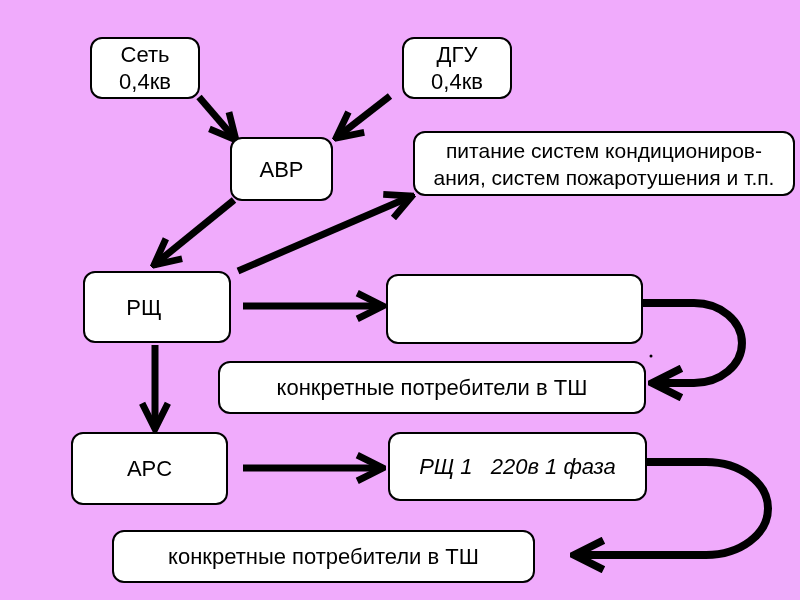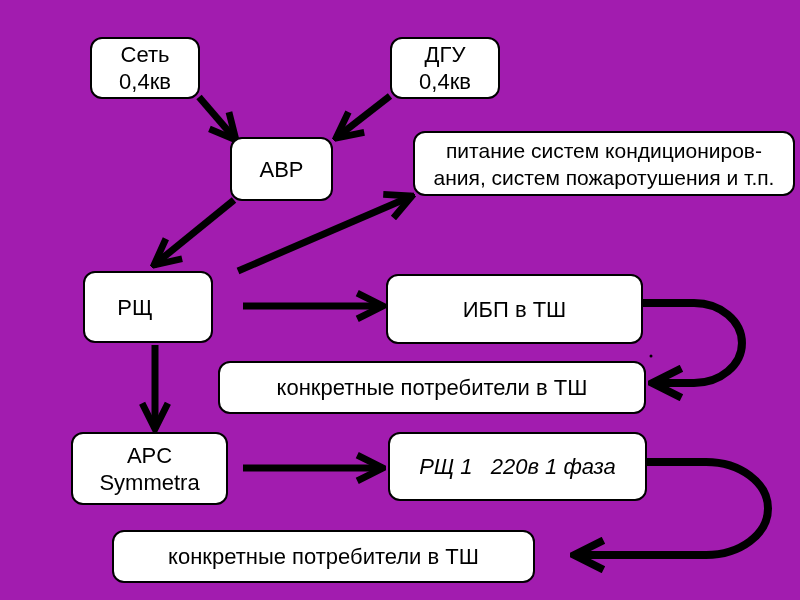--- a/index.html
+++ b/index.html
@@ -4,21 +4,21 @@
 <style>
   html, body {
     margin: 0;
     padding: 0;
     background: #ffffff;
   }
   #canvas {
     position: relative;
     width: 800px;
     height: 600px;
-    background: #a21caf;
+    background: #f0abfc;
     font-family: "Liberation Sans", sans-serif;
     overflow: hidden;
   }
   #arrow-layer {
     position: absolute;
     left: 0;
     top: 0;
     width: 800px;
     height: 600px;
   }
@@ -33,24 +33,24 @@
     justify-content: center;
     align-items: center;
     text-align: center;
     color: #000000;
     font-size: 22px;
     line-height: 27px;
     white-space: nowrap;
   }
   .node span { display: block; }
   #node-net   { left: 90px;  top: 37px;  width: 110px; height: 62px; }
-  #node-dgu   { left: 390px; top: 37px;  width: 110px; height: 62px; }
+  #node-dgu   { left: 402px; top: 37px;  width: 110px; height: 62px; }
   #node-avr   { left: 230px; top: 137px; width: 103px; height: 64px; }
   #node-feed  { left: 413px; top: 131px; width: 382px; height: 65px; font-size: 21px; line-height: 27px; }
-  #node-rsh   { left: 83px;  top: 271px; width: 130px; height: 72px; padding-right: 26px; }
+  #node-rsh   { left: 83px;  top: 271px; width: 148px; height: 72px; padding-right: 26px; }
   #node-ups   { left: 386px; top: 274px; width: 257px; height: 70px; }
   #node-cons1 { left: 218px; top: 361px; width: 428px; height: 53px; }
   #node-apc   { left: 71px;  top: 432px; width: 157px; height: 73px; }
   #node-rsh1  { left: 388px; top: 432px; width: 259px; height: 69px; font-style: italic; }
   #node-cons2 { left: 112px; top: 530px; width: 423px; height: 53px; }
 </style>
 </head>
 <body>
 
 <div id="canvas">
@@ -91,30 +91,28 @@
   <div class="node" id="node-feed">
     <span>питание систем кондициониров-</span>
     <span>ания, систем пожаротушения и т.п.</span>
   </div>
 
   <div class="node" id="node-rsh">
     <span>РЩ</span>
   </div>
 
   <div class="node" id="node-ups">
-    <span>ИБП в ТШ</span>
   </div>
 
   <div class="node" id="node-cons1">
     <span>конкретные потребители в ТШ</span>
   </div>
 
   <div class="node" id="node-apc">
     <span>APC</span>
-    <span>Symmetra</span>
   </div>
 
   <div class="node" id="node-rsh1">
     <span>РЩ 1&nbsp;&nbsp;&nbsp;220в 1 фаза</span>
   </div>
 
   <div class="node" id="node-cons2">
     <span>конкретные потребители в ТШ</span>
   </div>
 

